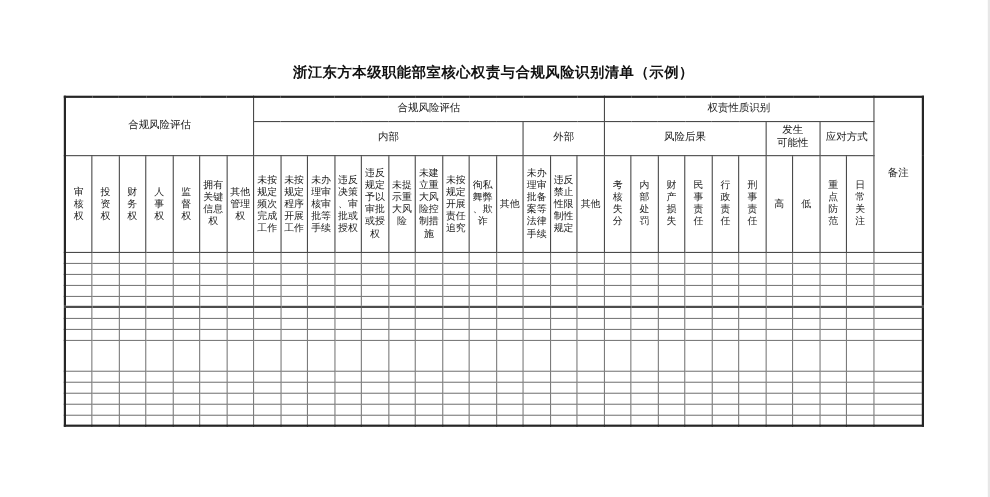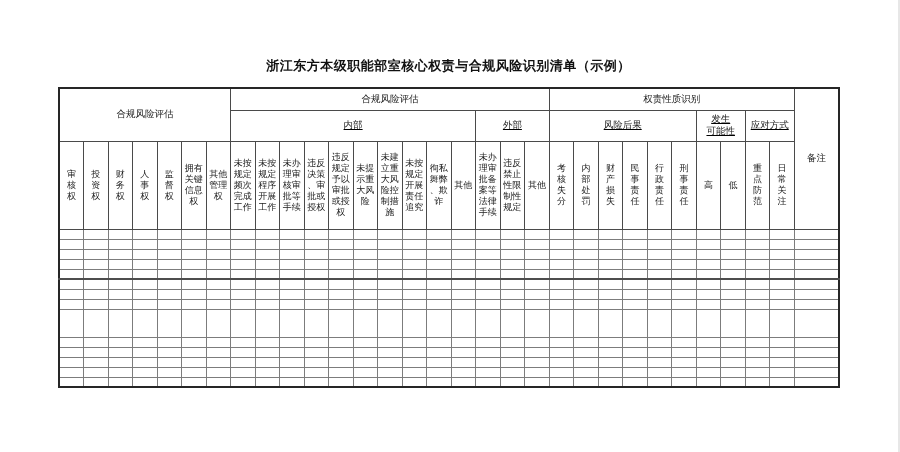--- a/index.html
+++ b/index.html
@@ -45,21 +45,21 @@
     margin: 0;
     font-weight: normal;
     text-align: center;
     vertical-align: middle;
     color: #1a1a1a;
     overflow: hidden;
   }
   thead th { border-color: #4a4a4a; }
   thead { border-bottom: 1px solid #3a3a3a; }
   tr.h1 { height: 22px; }
-  tr.h2 { height: 31px; text-decoration: underline; }
+  tr.h2 { height: 31px; }
   tr.h3 { height: 88px; }
   tr.h1 th, tr.h2 th { font-size: 9.5px; line-height: 11.5px; }
   tr.h2 th.pre { white-space: pre-line; }
   tr.h3 th {
     font-size: 9px;
     line-height: 11px;
     white-space: pre-line;
   }
   th.remark { font-size: 9.5px; }
   tbody tr { height: 10px; }

